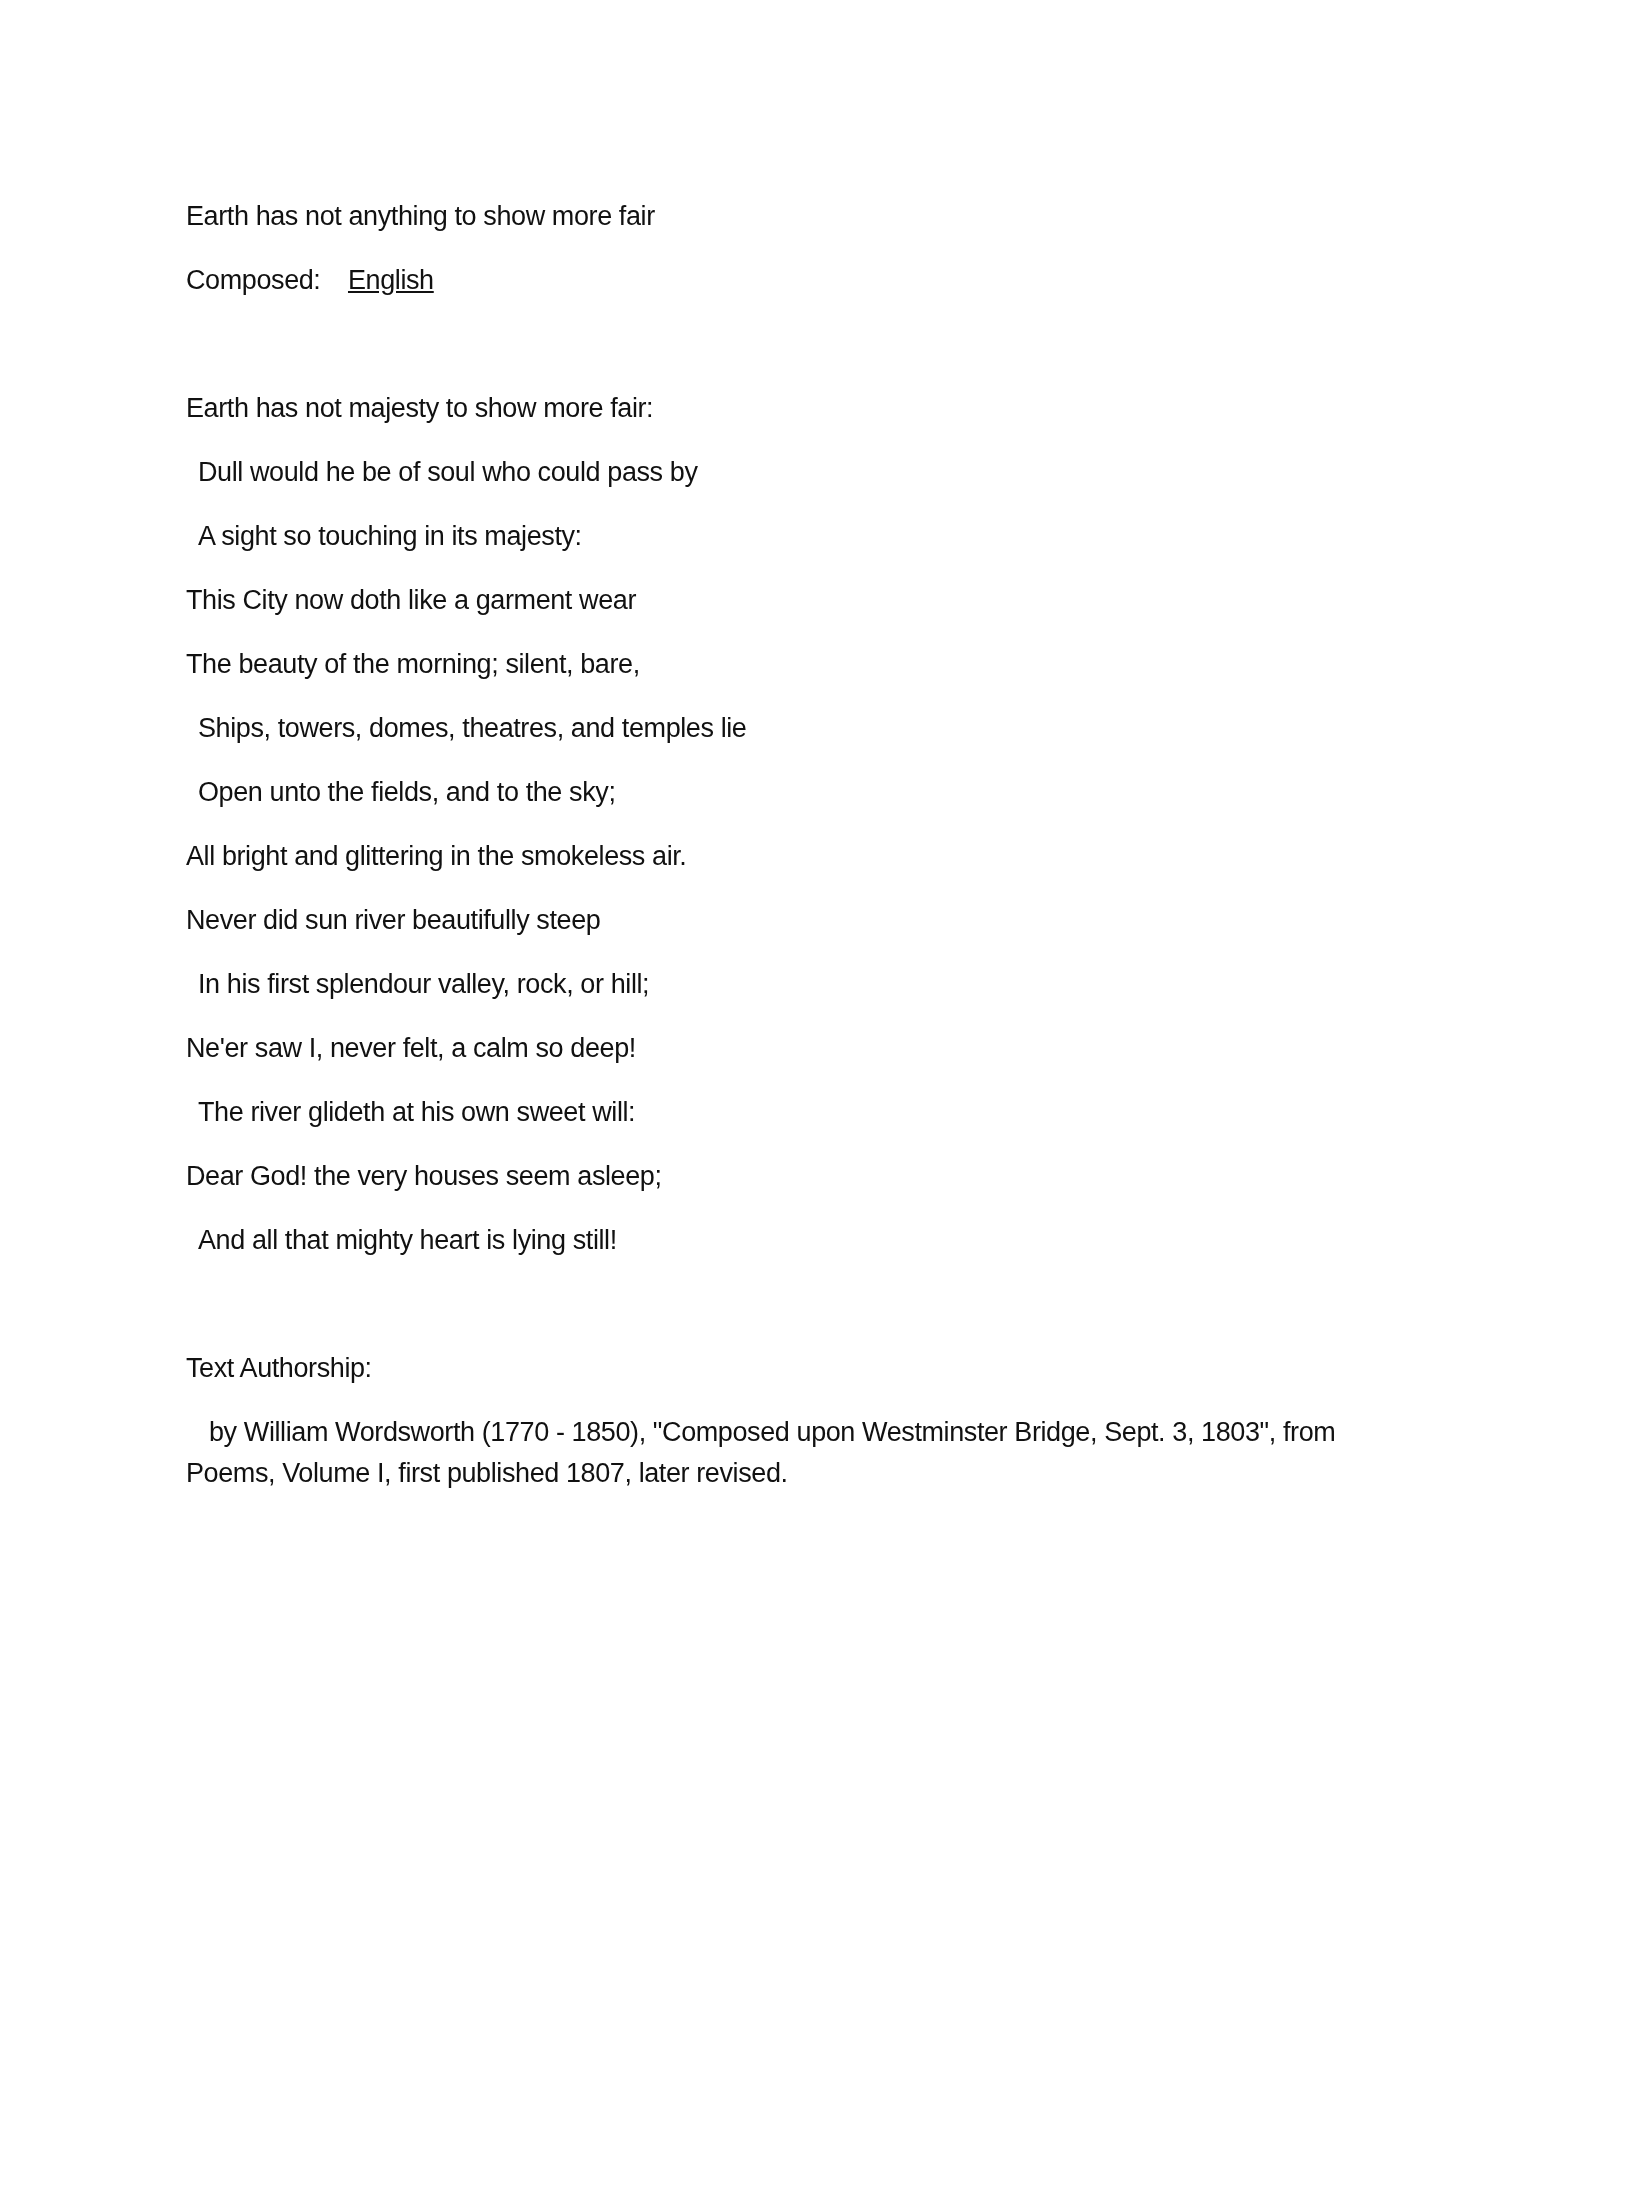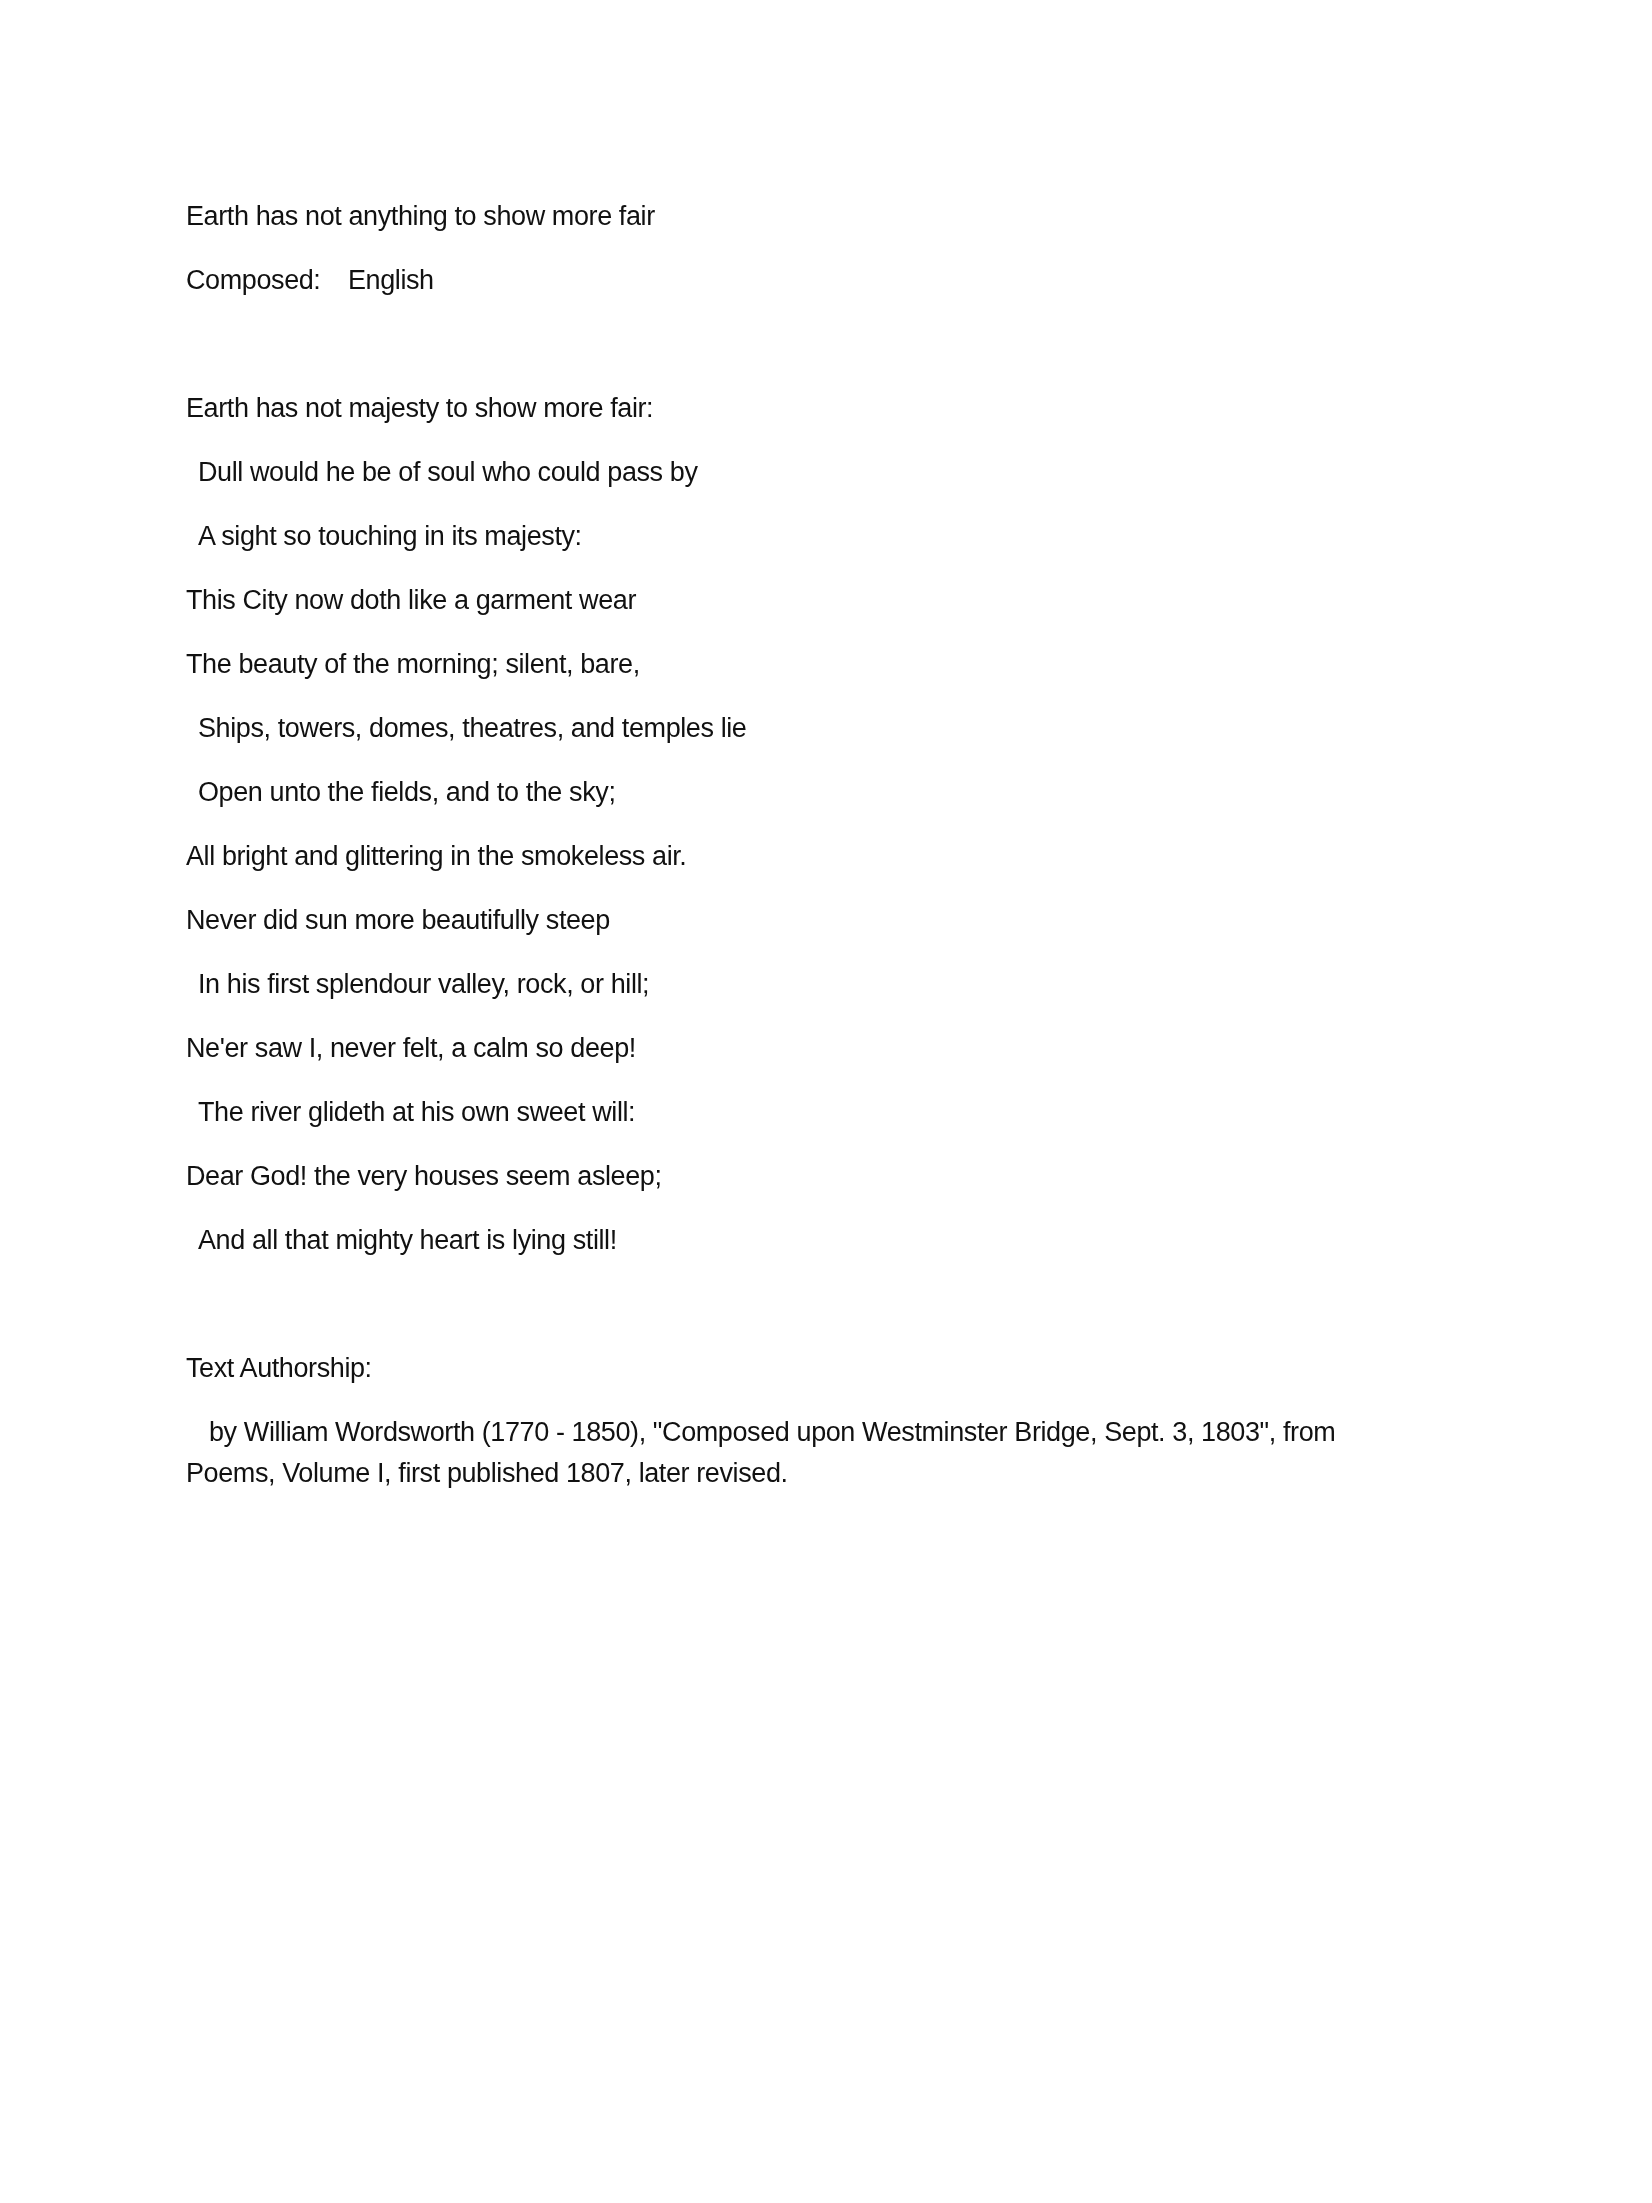--- a/index.html
+++ b/index.html
@@ -32,20 +32,21 @@
   p.line.indent {
     padding-left: 12px;
   }
   p.blank-line {
     margin: 0 0 23px 0;
     line-height: 41px;
     height: 41px;
   }
   .lang-value {
     margin-left: 27.5px;
+    text-decoration: underline;
   }
   .authorship-body {
     margin: 0 0 23px 0;
     line-height: 41px;
     max-width: 1203px;
     text-indent: 23px;
     white-space: normal;
   }
 </style>
 </head>
@@ -61,21 +62,21 @@
 
   <div id="poem">
       <p class="line">Earth has not majesty to show more fair:</p>
       <p class="line indent">Dull would he be of soul who could pass by</p>
       <p class="line indent">A sight so touching in its majesty:</p>
       <p class="line">This City now doth like a garment wear</p>
       <p class="line">The beauty of the morning; silent, bare,</p>
       <p class="line indent">Ships, towers, domes, theatres, and temples lie</p>
       <p class="line indent">Open unto the fields, and to the sky;</p>
       <p class="line">All bright and glittering in the smokeless air.</p>
-      <p class="line">Never did sun more beautifully steep</p>
+      <p class="line">Never did sun river beautifully steep</p>
       <p class="line indent">In his first splendour valley, rock, or hill;</p>
       <p class="line">Ne'er saw I, never felt, a calm so deep!</p>
       <p class="line indent">The river glideth at his own sweet will:</p>
       <p class="line">Dear God! the very houses seem asleep;</p>
       <p class="line indent">And all that mighty heart is lying still!</p>
     </div>
 
   <p class="blank-line"></p>
 
   <p class="line">Text Authorship:</p>

